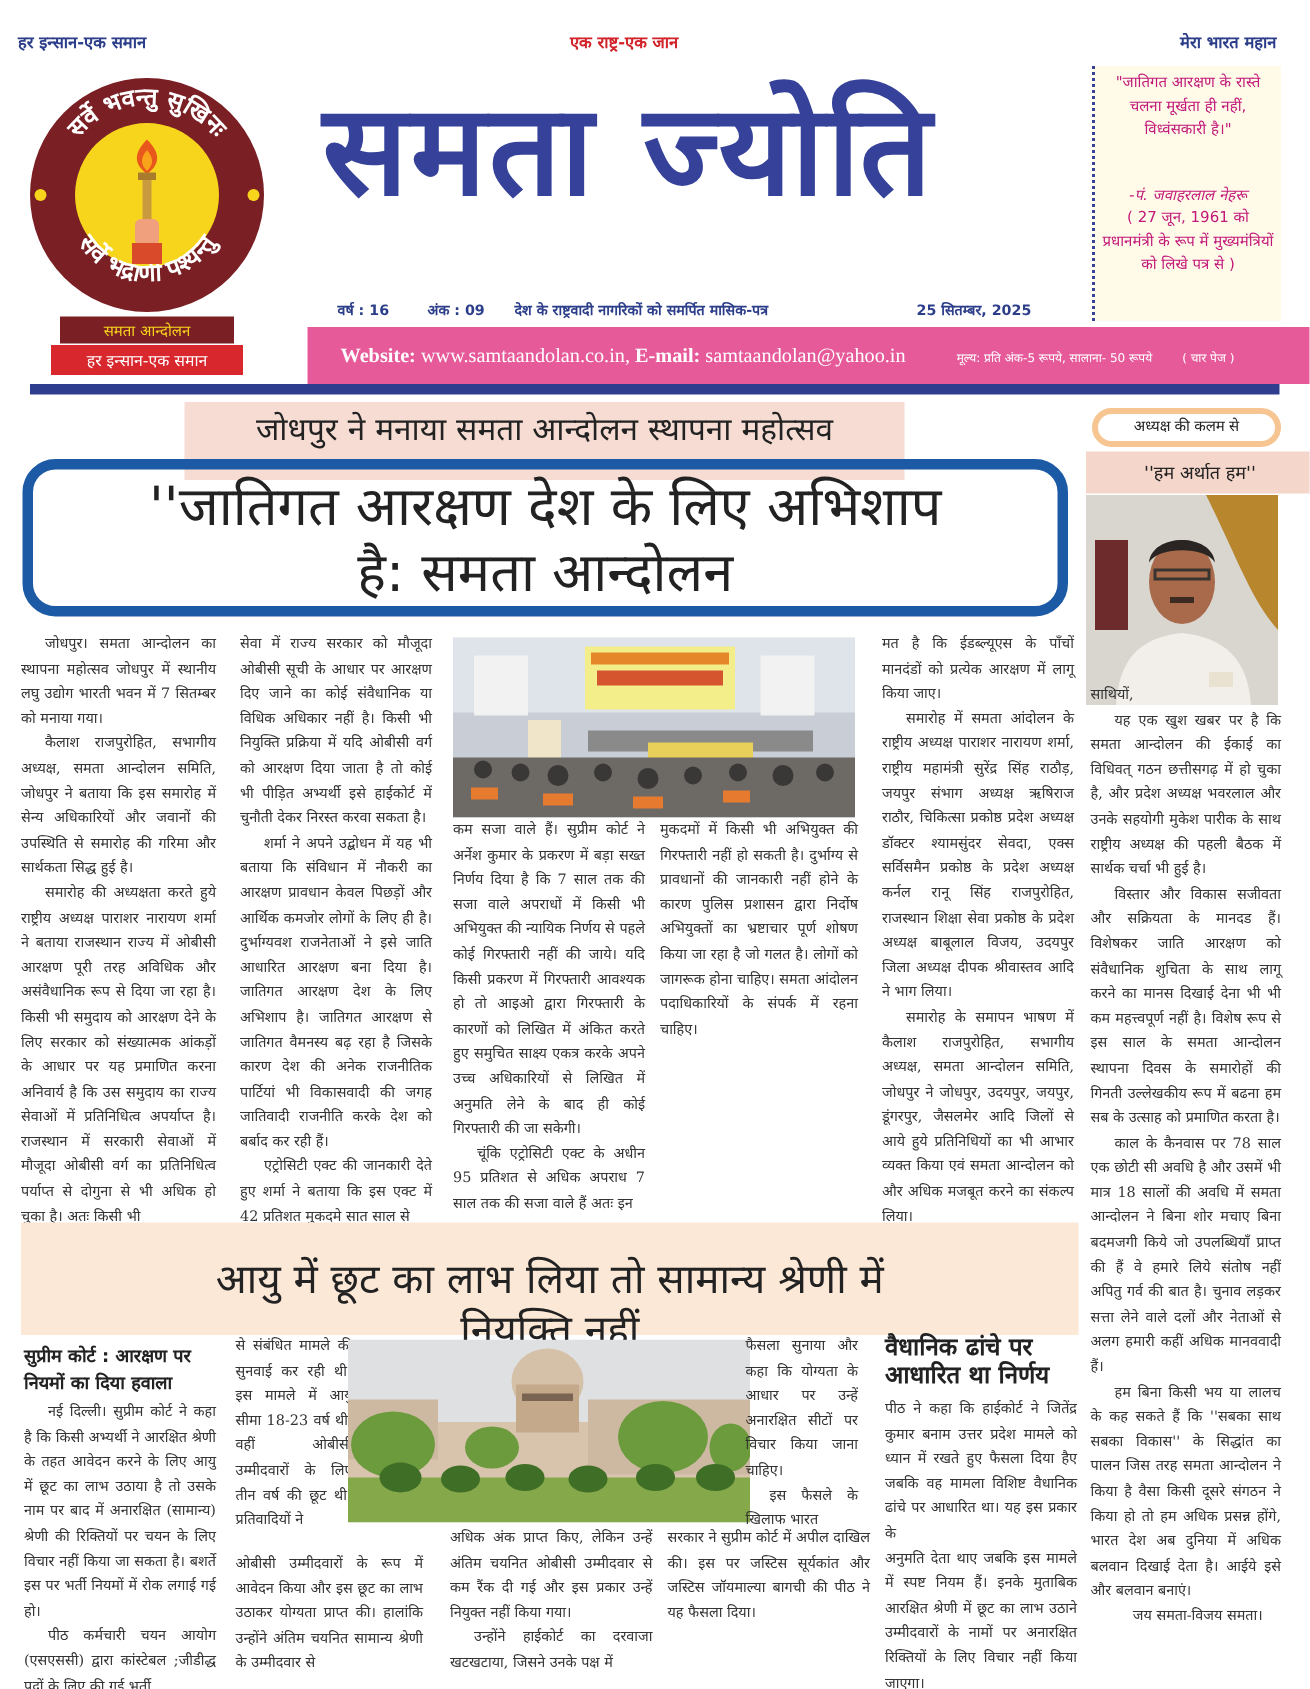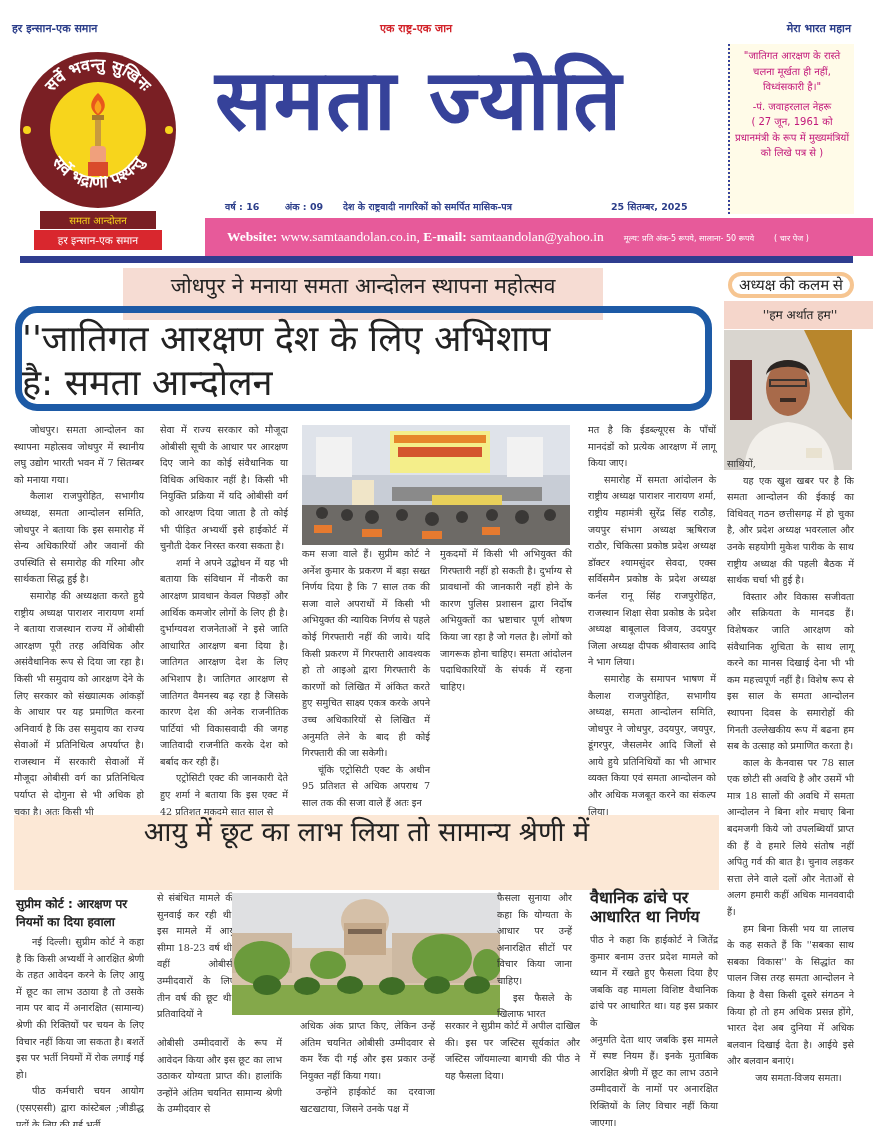--- a/index.html
+++ b/index.html
@@ -8,48 +8,48 @@
 .abs{position:absolute}
 .tagline{top:20px;font-size:11px;font-weight:bold;font-family:"DejaVu Sans",sans-serif}
 #tag-left{left:12px;color:#2c3e8a}
 #tag-mid{left:380px;color:#d2232a}
 #tag-right{right:22px;color:#2c3e8a}
 
 #logo{left:18px;top:48px;width:160px;height:205px}
 
 #masthead{left:215px;top:50px;font-family:"DejaVu Sans",sans-serif;font-weight:bold;font-size:84px;color:#36429a;letter-spacing:2px;line-height:1.2}
 #quote-box{left:728px;top:44px;width:126px;height:170px;background:#fffbe8;border-left:2px dotted #36429a;color:#c2187a;font-size:10px;text-align:center;line-height:1.55;padding:4px 3px;font-family:"DejaVu Sans",sans-serif}
-#quote-author{margin-top:4px;}
+#quote-author{margin-top:28px;font-style:italic}
 #issue-row{left:225px;top:200px;width:490px;font-size:9.5px;font-family:"DejaVu Sans",sans-serif;color:#2c3e8a;font-weight:bold;display:flex;gap:0}
 #issue-row span{white-space:nowrap}
 #pink-bar{left:205px;top:218px;width:680px;height:38px;background:#e75a9a;display:flex;align-items:center;padding-left:22px}
 #pink-bar .web{font-family:"Liberation Serif",serif;color:#fff;font-size:13.5px}
 #pink-bar .web b{font-weight:bold}
-#pink-bar .price{color:#fff;font-size:8px;margin-left:20px;font-family:"DejaVu Sans",sans-serif}
+#pink-bar .price{color:#fff;font-size:8px;margin-left:34px;font-family:"DejaVu Sans",sans-serif}
 #pink-bar .pages{color:#fff;font-size:8px;margin-left:20px;font-family:"DejaVu Sans",sans-serif}
 #blue-rule{left:20px;top:256px;width:833px;height:7px;background:#2f3d8f}
 
 #kicker{left:123px;top:268px;width:480px;height:52px;background:#f6dcd3;font-size:21px;text-align:center;line-height:36px;font-family:"DejaVu Sans",sans-serif;color:#222;font-weight:normal}
-#headline-box{left:15px;top:306px;width:697px;height:105px;border:7px solid #1d5aa6;border-radius:22px;font-size:36px;line-height:44px;font-family:"DejaVu Sans",sans-serif;padding-top:4px;color:#222}
+#headline-box{left:15px;top:306px;width:697px;height:105px;border:7px solid #1d5aa6;border-radius:22px;text-align:center;font-size:36px;line-height:44px;font-family:"DejaVu Sans",sans-serif;padding-top:4px;color:#222}
 
 .col{position:absolute;font-size:9.6px;line-height:16.6px;text-align:justify;color:#333;font-family:"DejaVu Serif",serif}
 .col p{text-indent:16px}
 #c1{left:14px;top:422px;width:130px}
 #c2{left:160px;top:422px;width:128px}
 #photo1{left:302px;top:425px;width:268px;height:120px}
 #c3{left:302px;top:546px;width:128px}
 #c4{left:440px;top:546px;width:132px}
 #c5{left:588px;top:422px;width:128px}
 
-#editor-pill{left:728px;top:272px;width:126px;height:26px;border:4px solid #f6c591;border-radius:16px;text-align:center;font-size:15px;line-height:18px;font-family:Liberation Serif, serif}
+#editor-pill{left:728px;top:272px;width:126px;height:26px;border:4px solid #f6c591;border-radius:16px;text-align:center;font-size:10px;line-height:18px;font-family:Liberation Sans, sans-serif}
 #editor-title{left:724px;top:301px;width:152px;height:28px;background:#f5d6cb;text-align:center;font-size:12px;line-height:28px;font-family:"DejaVu Sans",sans-serif}
 #editor-photo{left:724px;top:330px;width:128px;height:140px}
 #c6{left:727px;top:456px;width:127px}
 
-#head2{left:14px;top:815px;width:705px;height:75px;background:#fce8d6;text-align:center;font-size:27px;line-height:34px;font-family:"DejaVu Sans",sans-serif;padding-top:0;color:#222}
+#head2{left:14px;top:815px;width:705px;height:75px;background:#fce8d6;text-align:center;font-size:27px;line-height:34px;font-family:"DejaVu Sans",sans-serif;padding-top:22px;color:#222}
 #sub1{left:16px;top:895px;width:130px;font-size:12px;font-weight:bold;line-height:18px;font-family:"DejaVu Sans",sans-serif;color:#222}
 #c7{left:16px;top:934px;width:128px}
 #c8a{left:157px;top:890px;width:78px}
 #photo2{left:232px;top:893px;width:268px;height:122px}
 #c8b{left:157px;top:1035px;width:125px}
 #c9{left:300px;top:1018px;width:135px}
 #c10a{left:497px;top:890px;width:75px}
 #c10b{left:445px;top:1018px;width:135px}
 #sub2{left:590px;top:888px;width:128px;text-align:left;font-size:16px;font-weight:bold;line-height:19px;font-family:"DejaVu Sans",sans-serif}
 #c11{left:590px;top:932px;width:128px}
@@ -199,20 +199,21 @@
   <p class="noindent">साथियों,</p>
   <p>यह एक खुश खबर पर है कि समता आन्दोलन की ईकाई का विधिवत् गठन छत्तीसगढ़ में हो चुका है, और प्रदेश अध्यक्ष भवरलाल और उनके सहयोगी मुकेश पारीक के साथ राष्ट्रीय अध्यक्ष की पहली बैठक में सार्थक चर्चा भी हुई है।</p>
   <p>विस्तार और विकास सजीवता और सक्रियता के मानदड हैं। विशेषकर जाति आरक्षण को संवैधानिक शुचिता के साथ लागू करने का मानस दिखाई देना भी भी कम महत्त्वपूर्ण नहीं है। विशेष रूप से इस साल के समता आन्दोलन स्थापना दिवस के समारोहों की गिनती उल्लेखकीय रूप में बढना हम सब के उत्साह को प्रमाणित करता है।</p>
   <p>काल के कैनवास पर 78 साल एक छोटी सी अवधि है और उसमें भी मात्र 18 सालों की अवधि में समता आन्दोलन ने बिना शोर मचाए बिना बदमजगी किये जो उपलब्धियाँ प्राप्त की हैं वे हमारे लिये संतोष नहीं अपितु गर्व की बात है। चुनाव लड़कर सत्ता लेने वाले दलों और नेताओं से अलग हमारी कहीं अधिक मानववादी हैं।</p>
   <p>हम बिना किसी भय या लालच के कह सकते हैं कि ''सबका साथ सबका विकास'' के सिद्धांत का पालन जिस तरह समता आन्दोलन ने किया है वैसा किसी दूसरे संगठन ने किया हो तो हम अधिक प्रसन्न होंगे, भारत देश अब दुनिया में अधिक बलवान दिखाई देता है। आईये इसे और बलवान बनाएं।</p>
   <p style="text-align:center">जय समता-विजय समता।</p>
 </div>
 
 <div class="abs" id="head2">
   <div>आयु में छूट  का लाभ लिया तो सामान्य श्रेणी में</div>
+  <div>नियुक्ति नहीं</div>
 </div>
 <div class="abs" id="sub1">सुप्रीम कोर्ट : आरक्षण पर नियमों का दिया हवाला</div>
 <div class="col" id="c7">
   <p>नई दिल्ली। सुप्रीम कोर्ट ने कहा है कि किसी अभ्यर्थी ने आरक्षित श्रेणी के तहत आवेदन करने के लिए आयु में छूट का लाभ उठाया है तो उसके नाम पर बाद में अनारक्षित (सामान्य) श्रेणी की रिक्तियों पर चयन के लिए विचार नहीं किया जा सकता है। बशर्ते इस पर भर्ती नियमों में रोक लगाई गई हो।</p>
   <p>पीठ कर्मचारी चयन आयोग (एसएससी) द्वारा कांस्टेबल ;जीडीद्ध पदों के लिए की गई भर्ती</p>
 </div>
 <div class="col" id="c8a">
   <p class="noindent">से संबंधित मामले की सुनवाई कर रही थी। इस मामले में आयु सीमा 18-23 वर्ष थी, वहीं ओबीसी उम्मीदवारों के लिए तीन वर्ष की छूट थी। प्रतिवादियों ने</p>
 </div>
 <div class="abs" id="photo2">

